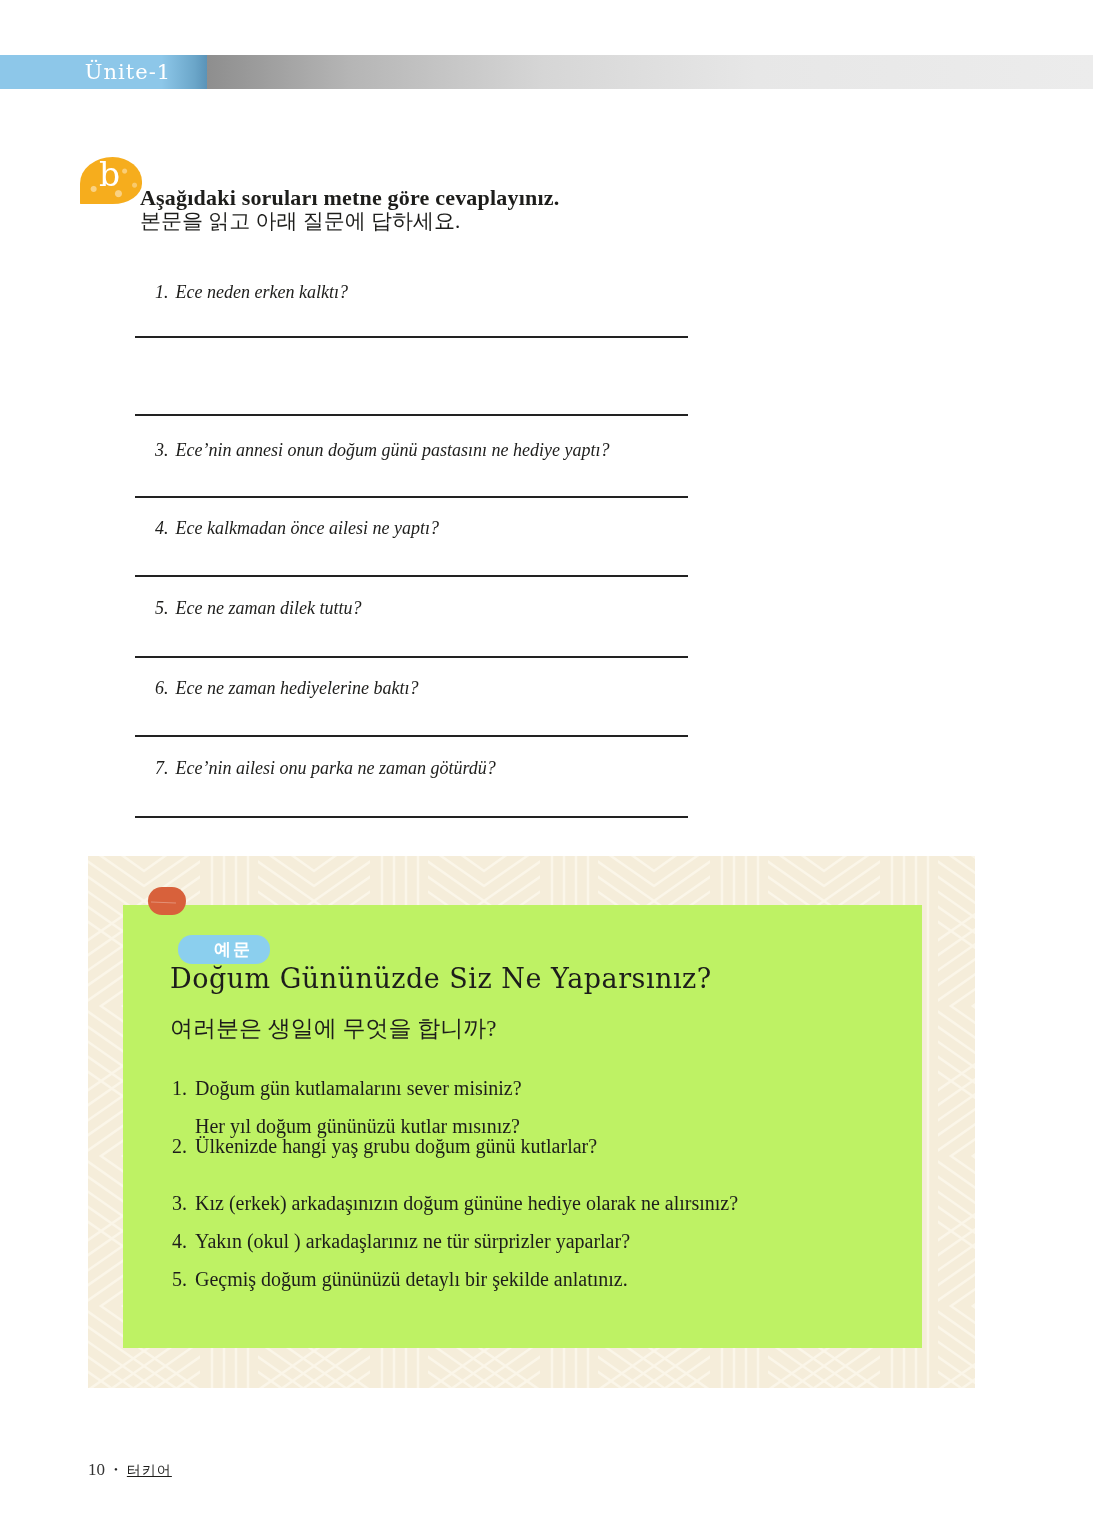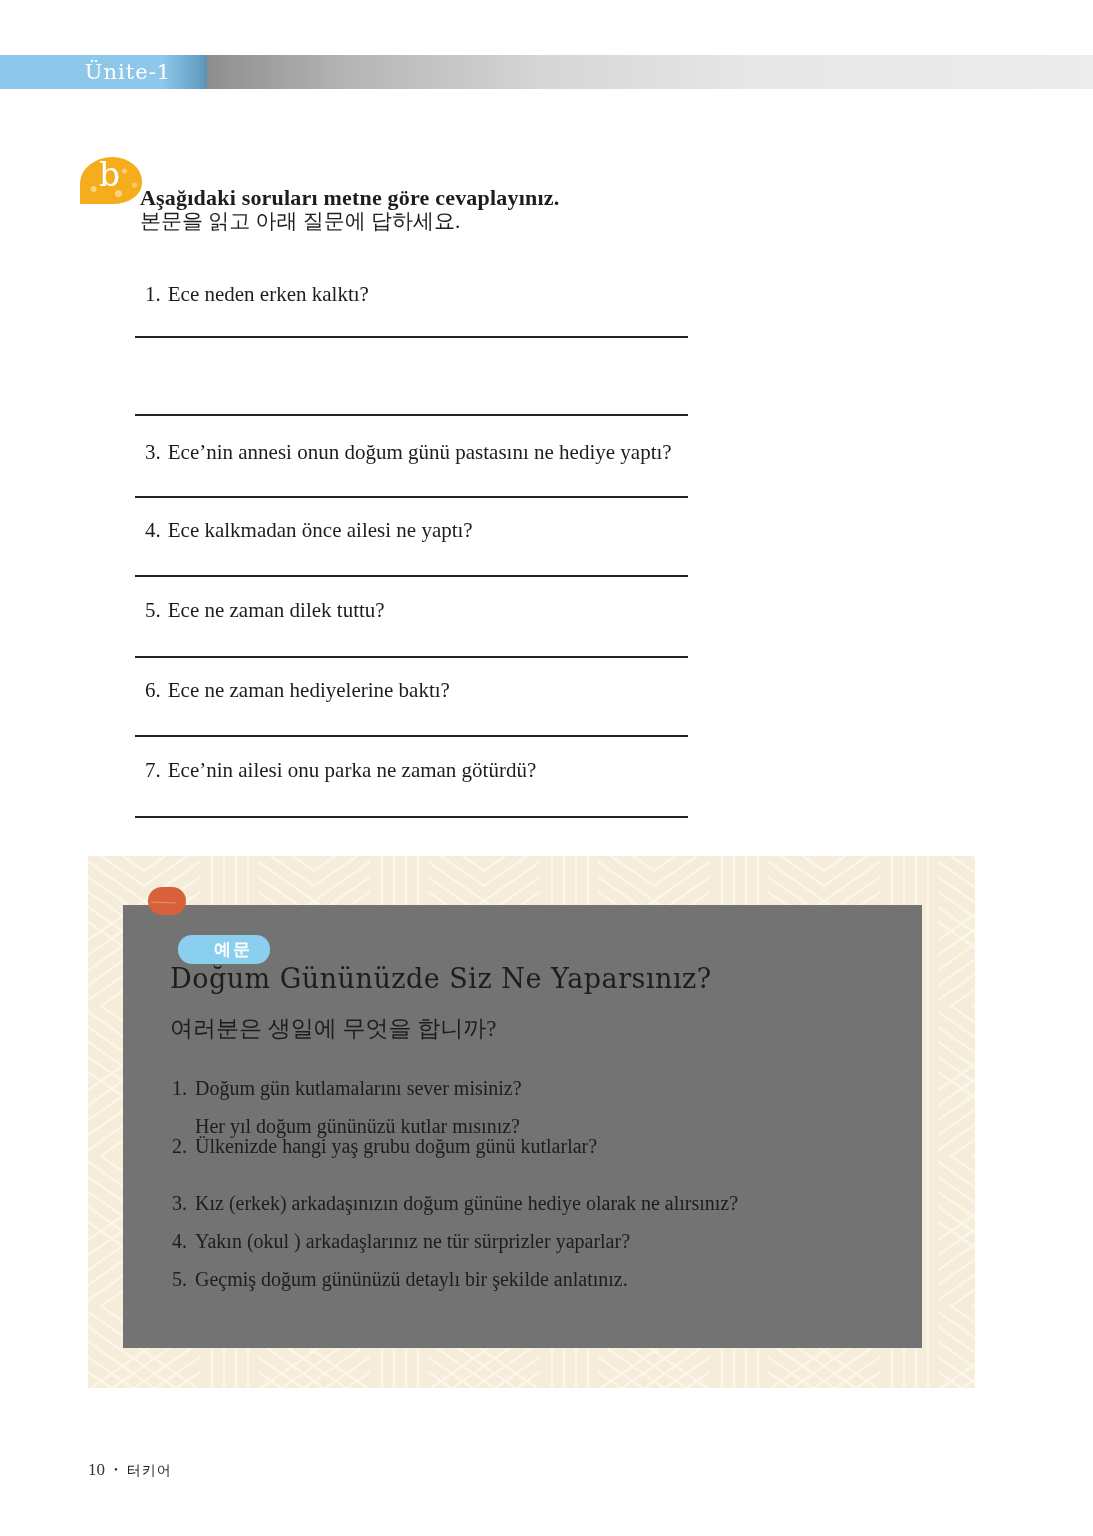--- a/index.html
+++ b/index.html
@@ -30,27 +30,27 @@
     border-radius:58% 52% 52% 2% / 62% 58% 48% 2%;
   }
   .b-letter{
     position:absolute;left:19px;top:-2px;color:#ffffff;font-size:33px;
     font-family:"DejaVu Serif","Liberation Serif",serif;
   }
   .instr-tr{position:absolute;left:140px;top:166px;font-size:22px;font-weight:bold;letter-spacing:.2px;margin-top:19px;}
   .instr-ko{position:absolute;left:140px;top:207px;font-size:21px;}
   
   .q{position:absolute;left:135px;width:553px;height:62px;}
-  .q-text{margin-left:10px;font-size:21px;white-space:nowrap;}
+  .q-text{margin-left:20px;font-size:18px;white-space:nowrap;font-style:italic;}
   .q-num{margin-right:7px;}
   .answer-line{position:absolute;left:0;top:54px;width:553px;height:0;border-top:2px solid #222222;}
   
   .panel{position:absolute;left:88px;top:856px;width:887px;height:532px;background:#f5edda;}
   .panel-pattern{position:absolute;left:0;top:0;}
-  .card{position:absolute;left:35px;top:49px;width:799px;height:443px;background:#737373;}
+  .card{position:absolute;left:35px;top:49px;width:799px;height:443px;background:#bef264;}
   .tag-orange{
     position:absolute;left:60px;top:31px;width:38px;height:28px;background:#d8613b;border-radius:14px;z-index:3;
   }
   .tag-orange::after{
     content:"";position:absolute;left:3px;right:10px;top:55%;height:1px;
     background:rgba(255,255,255,.3);transform:rotate(2deg);
   }
   .tag-blue{
     position:absolute;left:90px;top:33px;width:92px;height:29px;background:#8bcfee;border-radius:14px;z-index:2;
     color:#ffffff;font-family:"Liberation Sans","DejaVu Sans",sans-serif;font-weight:bold;font-size:17px;
@@ -60,21 +60,21 @@
     position:absolute;left:47px;top:58px;font-size:27px;letter-spacing:.5px;
     font-family:"DejaVu Serif","Liberation Serif",serif;font-weight:500;white-space:nowrap;
   }
   .ex-subtitle{position:absolute;left:47px;top:100px;font-size:23px;margin-top:8px;}
   .ex-row{position:absolute;left:49px;font-size:20px;white-space:nowrap;}
   .ex-num{display:inline-block;width:23px;}
   
   .footer{position:absolute;left:88px;top:1460px;font-size:17px;color:#333;}
   .footer .dot{font-size:11px;vertical-align:2px;margin:0 9px;color:#222;}
   .footer .book{
-    font-family:"Liberation Sans","DejaVu Sans",sans-serif;font-size:14px;color:#1d1d1b;letter-spacing:1px;
+    font-family:"Liberation Sans","DejaVu Sans",sans-serif;font-size:14px;color:#1d1d1b;letter-spacing:1px;text-decoration:underline;
   }
 </style>
 </head>
 <body>
 
 <div class="page">
 
   <div class="header-bar">
     <div class="header-blue">Ünite-1</div>
     <div class="header-gray"></div>

